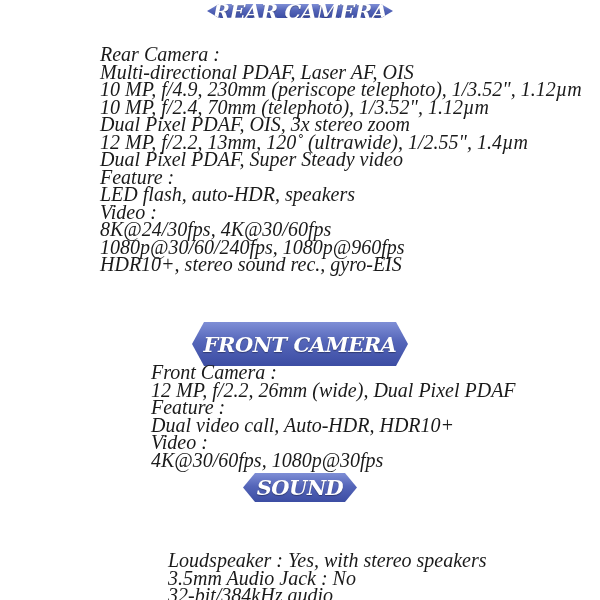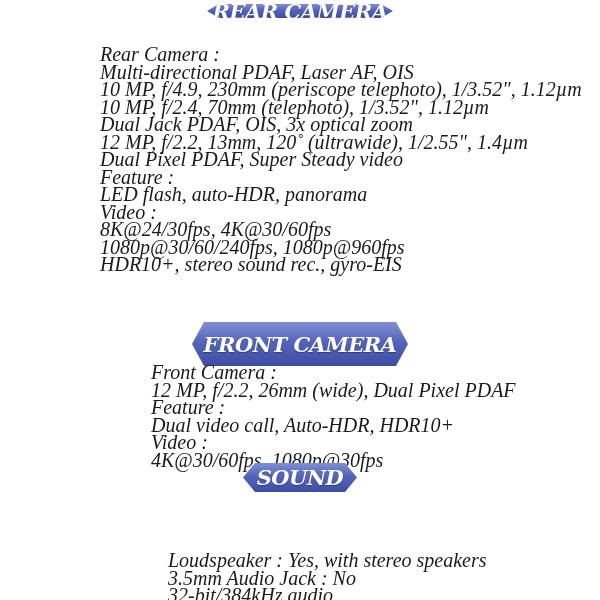--- a/index.html
+++ b/index.html
@@ -26,44 +26,44 @@
 <body>
 
 <div class="banner" style="left:207px; top:4px; width:186px; height:14px; font-size:21px;">
   <span>REAR CAMERA</span>
 </div>
 <div class="block" style="left:100px; top:46px;">
   <div class="line">Rear Camera :</div>
   <div class="line">Multi-directional PDAF, Laser AF, OIS</div>
   <div class="line">10 MP, f/4.9, 230mm (periscope telephoto), 1/3.52", 1.12µm</div>
   <div class="line">10 MP, f/2.4, 70mm (telephoto), 1/3.52", 1.12µm</div>
-  <div class="line">Dual Jack PDAF, OIS, 3x optical zoom</div>
+  <div class="line">Dual Pixel PDAF, OIS, 3x stereo zoom</div>
   <div class="line">12 MP, f/2.2, 13mm, 120˚ (ultrawide), 1/2.55", 1.4µm</div>
   <div class="line">Dual Pixel PDAF, Super Steady video</div>
   <div class="line">Feature :</div>
-  <div class="line">LED flash, auto-HDR, panorama</div>
+  <div class="line">LED flash, auto-HDR, speakers</div>
   <div class="line">Video :</div>
   <div class="line">8K@24/30fps, 4K@30/60fps</div>
   <div class="line">1080p@30/60/240fps, 1080p@960fps</div>
   <div class="line">HDR10+, stereo sound rec., gyro-EIS</div>
 </div>
 
 <div class="banner" style="left:192px; top:322px; width:216px; height:44px; font-size:21px;">
   <span>FRONT CAMERA</span>
 </div>
 <div class="block" style="left:151px; top:364px;">
   <div class="line">Front Camera :</div>
   <div class="line">12 MP, f/2.2, 26mm (wide), Dual Pixel PDAF</div>
   <div class="line">Feature :</div>
   <div class="line">Dual video call, Auto-HDR, HDR10+</div>
   <div class="line">Video :</div>
   <div class="line">4K@30/60fps, 1080p@30fps</div>
 </div>
 
-<div class="banner" style="left:243px; top:463px; width:114px; height:29px; font-size:21px;">
+<div class="banner" style="left:243px; top:473px; width:114px; height:29px; font-size:21px;">
   <span>SOUND</span>
 </div>
 <div class="block" style="left:168px; top:552px;">
   <div class="line">Loudspeaker : Yes, with stereo speakers</div>
   <div class="line">3.5mm Audio Jack : No</div>
   <div class="line">32-bit/384kHz audio</div>
   <div class="line">Pixel by AKG</div>
 </div>
 
 </body></html>

